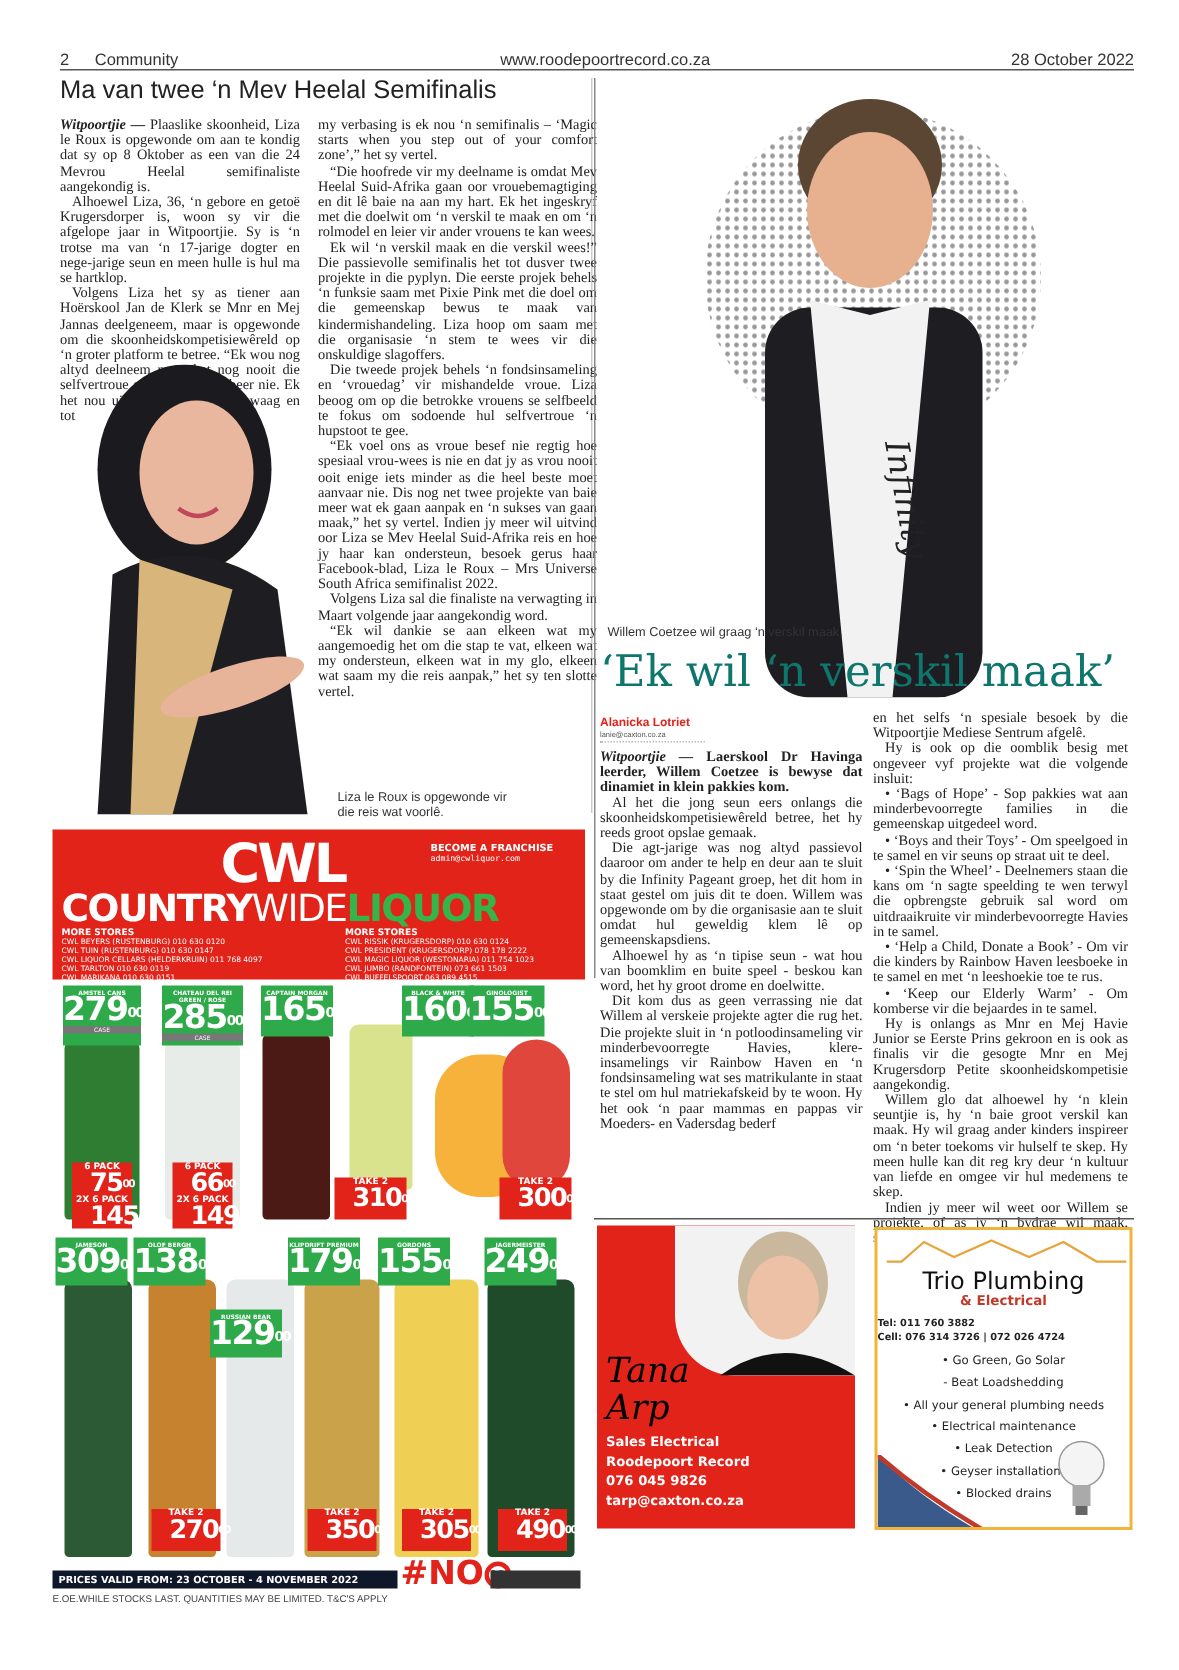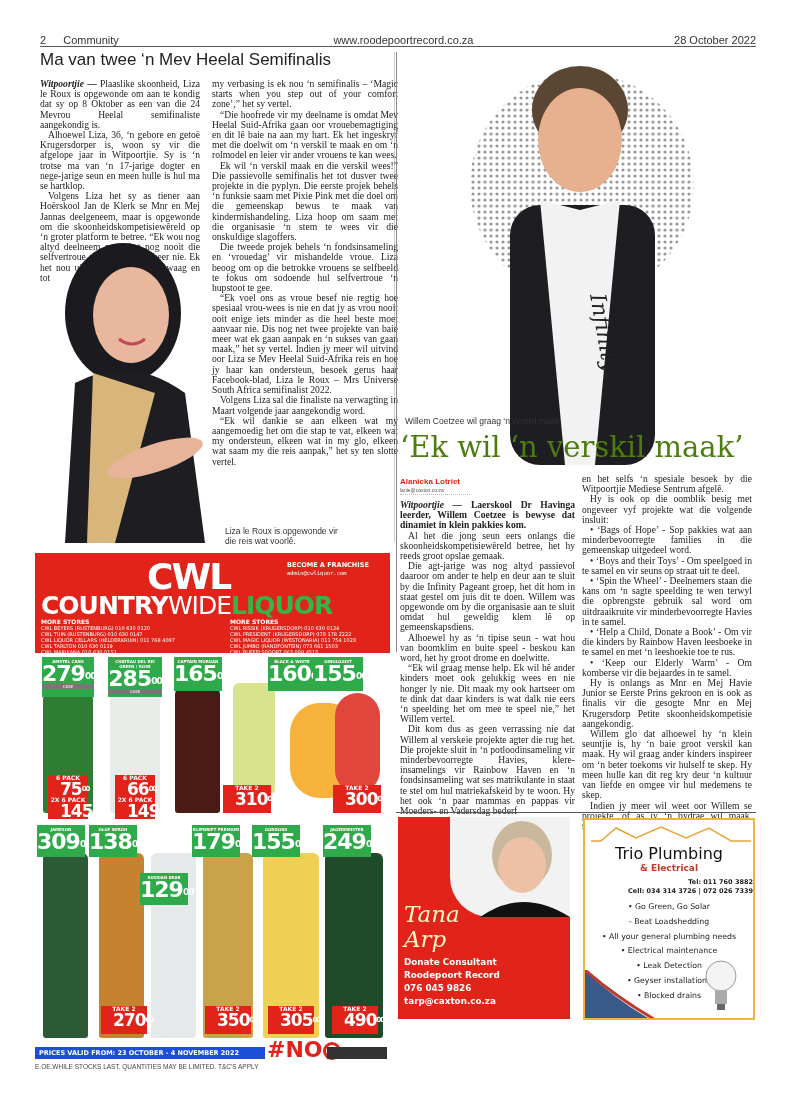--- a/index.html
+++ b/index.html
@@ -10,21 +10,21 @@
   .header-rule { left: 40px; top: 46px; width: 716px; height: 1px; background: #555; }
   .col-rule { width: 1px; background: #ccc; }
   .headline1 { left: 40px; top: 50px; font-family: "Liberation Sans", sans-serif; font-size: 17px; color: #222; white-space: nowrap; }
   .body-text { font-size: 9.6px; line-height: 10.2px; text-align: justify; color: #222; }
   .body-text p { text-indent: 8px; }
   .body-text p.first { text-indent: 0; }
   .body-text em { font-weight: bold; }
   .caption { font-family: "Liberation Sans", sans-serif; font-size: 8.5px; color: #333; }
   .woman-photo { left: 35px; top: 243px; width: 185px; height: 300px; }
   .boy-photo { left: 470px; top: 35px; width: 225px; height: 430px; }
-  .headline2 { left: 400px; top: 430px; font-family: "DejaVu Serif", serif; font-size: 29px; color: #4d7c0f; white-space: nowrap; }
+  .headline2 { left: 400px; top: 430px; font-family: "DejaVu Serif", serif; font-size: 29px; color: #0f766e; white-space: nowrap; }
   .byline-name { left: 400px; top: 477px; font-family: "Liberation Sans", sans-serif; font-size: 8px; font-weight: bold; color: #e2231a; }
   .byline-email { left: 400px; top: 487px; font-family: "Liberation Sans", sans-serif; font-size: 5px; color: #555; border-bottom: 1px dotted #bbb; width: 70px; padding-bottom: 1px; }
   
   .cwl { left: 35px; top: 553px; width: 355px; height: 505px; background: #fff; }
   .cwl-top { position: absolute; left: 0; top: 0; width: 355px; height: 100px; background: #e2231a; }
   .cwl-logo { position: absolute; left: 112px; top: 3px; font-family: "DejaVu Sans", sans-serif; font-weight: bold; font-size: 36px; color: #fff; letter-spacing: -2px; }
   .cwl-franchise { position: absolute; left: 252px; top: 8px; font-family: "DejaVu Sans", sans-serif; font-size: 6.5px; font-weight: bold; color: #fff; }
   .cwl-email { position: absolute; left: 252px; top: 17px; font-family: "DejaVu Sans Mono", monospace; font-size: 5.5px; color: #fff; }
   .cwl-word { position: absolute; left: 6px; top: 38px; font-family: "DejaVu Sans", sans-serif; font-size: 25px; font-weight: bold; color: #fff; letter-spacing: -1px; white-space: nowrap; }
   .cwl-word .wide { font-weight: normal; }
@@ -34,33 +34,33 @@
   .price-tag { position: absolute; background: #2faa4a; color: #fff; text-align: center; font-family: "DejaVu Sans", sans-serif; }
   .price-tag .lbl { font-size: 4px; font-weight: bold; padding-top: 2px; line-height: 5px; }
   .price-tag .amt { font-size: 22px; font-weight: bold; line-height: 20px; letter-spacing: -1px; }
   .price-tag .amt sup { font-size: 9px; vertical-align: top; position: relative; top: 2px; }
   .price-tag .case { background: #777; font-size: 4px; color: #fff; }
   .bottle { position: absolute; border-radius: 6px 6px 3px 3px; }
   .red-tag { position: absolute; background: #e2231a; color: #fff; text-align: center; font-family: "DejaVu Sans", sans-serif; font-weight: bold; }
   .red-tag .s { font-size: 6px; line-height: 6px; }
   .red-tag .b { font-size: 17px; line-height: 16px; letter-spacing: -1px; padding-left: 12px; }
   .red-tag .b sup { font-size: 7px; vertical-align: top; }
-  .prices-valid { position: absolute; left: 0; top: 494px; width: 230px; height: 12px; background: #1d4ed8; color: #fff; font-family: "DejaVu Sans", sans-serif; font-size: 6.5px; font-weight: bold; padding-left: 4px; line-height: 12px; }
+  .prices-valid { position: absolute; left: 0; top: 494px; width: 230px; height: 12px; background: #0f172a; color: #fff; font-family: "DejaVu Sans", sans-serif; font-size: 6.5px; font-weight: bold; padding-left: 4px; line-height: 12px; }
   .no-mark { position: absolute; left: 232px; top: 484px; font-family: "DejaVu Sans", sans-serif; font-size: 22px; font-weight: bold; color: #e2231a; }
   .disclaimer { position: absolute; left: 0; top: 510px; font-family: "Liberation Sans", sans-serif; font-size: 6.5px; color: #444; white-space: nowrap; }
   
   .tana { left: 398px; top: 817px; width: 172px; height: 202px; background: #e2231a; overflow: hidden; }
   .tana-photo { position: absolute; left: 52px; top: 0; width: 130px; height: 100px; background: #f2f2f2; border-radius: 0 0 0 40px; }
-  .tana-name { position: absolute; left: 6px; top: 85px; font-family: "DejaVu Serif", serif; font-style: italic; font-size: 23px; line-height: 25px; color: #fef9c3; }
+  .tana-name { position: absolute; left: 6px; top: 85px; font-family: "DejaVu Serif", serif; font-style: italic; font-size: 23px; line-height: 25px; color: #000000; }
   .tana-info { position: absolute; left: 6px; top: 139px; font-family: "DejaVu Sans", sans-serif; font-weight: bold; font-size: 8.8px; line-height: 13px; color: #fff; }
   
   .trio { left: 583px; top: 818px; width: 172px; height: 202px; border: 2px solid #f0b43c; background: #fff; overflow: hidden; }
   .trio-title { position: absolute; left: 0; top: 24px; width: 100%; text-align: center; font-family: "DejaVu Sans", sans-serif; font-size: 16px; color: #111; }
   .trio-sub { position: absolute; left: 0; top: 43px; width: 100%; text-align: center; font-family: "DejaVu Sans", sans-serif; font-size: 9px; font-weight: bold; color: #c0392b; }
-  .trio-contact { position: absolute; left: 0; top: 58px; width: 100%; text-align: right; font-family: "DejaVu Sans", sans-serif; font-size: 6.5px; font-weight: bold; line-height: 9px; color: #222; padding-left: 17px; }
+  .trio-contact { position: absolute; left: 0; top: 58px; width: 100%; text-align: left; font-family: "DejaVu Sans", sans-serif; font-size: 6.5px; font-weight: bold; line-height: 9px; color: #222; }
   .trio-list { position: absolute; left: 0; top: 80px; width: 100%; text-align: center; font-family: "DejaVu Sans", sans-serif; font-size: 7.8px; line-height: 14.8px; color: #222; }
   .roof { position: absolute; left: 6px; top: 4px; width: 160px; height: 18px; }
 </style>
 </head>
 <body>
 
 <div class="abs header">
   <div class="left">
     <span>2</span>
     <span>Community</span>
@@ -120,21 +120,20 @@
 <div class="abs caption" style="left:405px;top:416px;">Willem Coetzee wil graag ‘n verskil maak.</div>
 <div class="abs headline2">‘Ek wil ‘n verskil maak’</div>
 <div class="abs byline-name">Alanicka Lotriet</div>
 <div class="abs byline-email">lanie@caxton.co.za</div>
 
 <div class="abs body-text" style="left:400px;top:500px;width:175px;">
   <p class="first" style="font-weight:bold;"><em style="font-style:italic;">Witpoortjie —</em> <span>Laerskool Dr Havinga leerder, Willem Coetzee is bewyse dat dinamiet in klein pakkies kom.</span></p>
   <p>Al het die jong seun eers onlangs die skoonheidskompetisiewêreld betree, het hy reeds groot opslae gemaak.</p>
   <p>Die agt-jarige was nog altyd passievol daaroor om ander te help en deur aan te sluit by die Infinity Pageant groep, het dit hom in staat gestel om juis dit te doen. Willem was opgewonde om by die organisasie aan te sluit omdat hul geweldig klem lê op gemeenskapsdiens.</p>
   <p>Alhoewel hy as ‘n tipise seun - wat hou van boomklim en buite speel - beskou kan word, het hy groot drome en doelwitte.</p>
-  <p>“Ek wil graag mense help. Ek wil hê ander kinders moet ook gelukkig wees en nie honger ly nie. Dit maak my ook hartseer om te dink dat daar kinders is wat dalk nie eers ‘n speelding het om mee te speel nie,” het Willem vertel.</p>
   <p>Dit kom dus as geen verrassing nie dat Willem al verskeie projekte agter die rug het. Die projekte sluit in ‘n potloodinsameling vir minderbevoorregte Havies, klere-insamelings vir Rainbow Haven en ‘n fondsinsameling wat ses matrikulante in staat te stel om hul matriekafskeid by te woon. Hy het ook ‘n paar mammas en pappas vir Moeders- en Vadersdag bederf</p>
 </div>
 <div class="abs body-text" style="left:582px;top:474px;width:170px;">
   <p class="first">en het selfs ‘n spesiale besoek by die Witpoortjie Mediese Sentrum afgelê.</p>
   <p>Hy is ook op die oomblik besig met ongeveer vyf projekte wat die volgende insluit:</p>
   <p>• ‘Bags of Hope’ - Sop pakkies wat aan minderbevoorregte families in die gemeenskap uitgedeel word.</p>
   <p>• ‘Boys and their Toys’ - Om speelgoed in te samel en vir seuns op straat uit te deel.</p>
   <p>• ‘Spin the Wheel’ - Deelnemers staan die kans om ‘n sagte speelding te wen terwyl die opbrengste gebruik sal word om uitdraaikruite vir minderbevoorregte Havies in te samel.</p>
   <p>• ‘Help a Child, Donate a Book’ - Om vir die kinders by Rainbow Haven leesboeke in te samel en met ‘n leeshoekie toe te rus.</p>
   <p>• ‘Keep our Elderly Warm’ - Om komberse vir die bejaardes in te samel.</p>
@@ -280,36 +279,36 @@
       <ellipse cx="72" cy="38" rx="30" ry="34" fill="#c9b89d"></ellipse>
       <ellipse cx="72" cy="48" rx="24" ry="28" fill="#ecc1a5"></ellipse>
       <path d="M30 100 Q72 70 120 100 Z" fill="#111"></path>
     </svg>
   </div>
   <div class="tana-name">
     <div>Tana</div>
     <div>Arp</div>
   </div>
   <div class="tana-info">
-    <div>Donate Consultant</div>
+    <div>Sales Electrical</div>
     <div>Roodepoort Record</div>
     <div>076 045 9826</div>
     <div>tarp@caxton.co.za</div>
   </div>
 </div>
 
 <div class="abs trio">
   <svg class="roof" viewBox="0 0 160 18">
     <polyline points="0,17 10,17 25,4 45,14 70,3 95,14 118,4 140,17 160,17" fill="none" stroke="#e8a43c" stroke-width="1.5"></polyline>
   </svg>
   <div class="trio-title">Trio Plumbing</div>
   <div class="trio-sub">&amp; Electrical</div>
   <div class="trio-contact">
     <div>Tel: 011 760 3882</div>
-    <div>Cell: 034 314 3726 | 072 026 7339</div>
+    <div>Cell: 076 314 3726 | 072 026 4724</div>
   </div>
   <div class="trio-list">
     <div>• Go Green, Go Solar</div>
     <div>- Beat Loadshedding</div>
     <div style="white-space:nowrap;">• All your general plumbing needs</div>
     <div>• Electrical maintenance</div>
     <div>• Leak Detection</div>
     <div>• Geyser installations</div>
     <div>• Blocked drains</div>
   </div>

